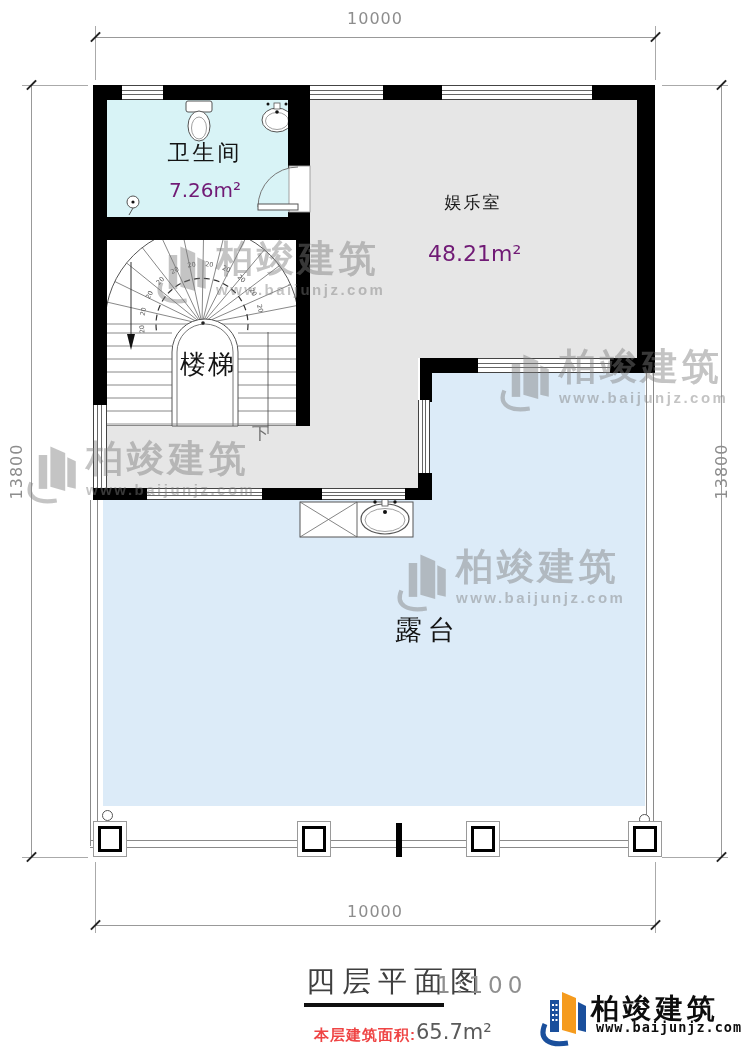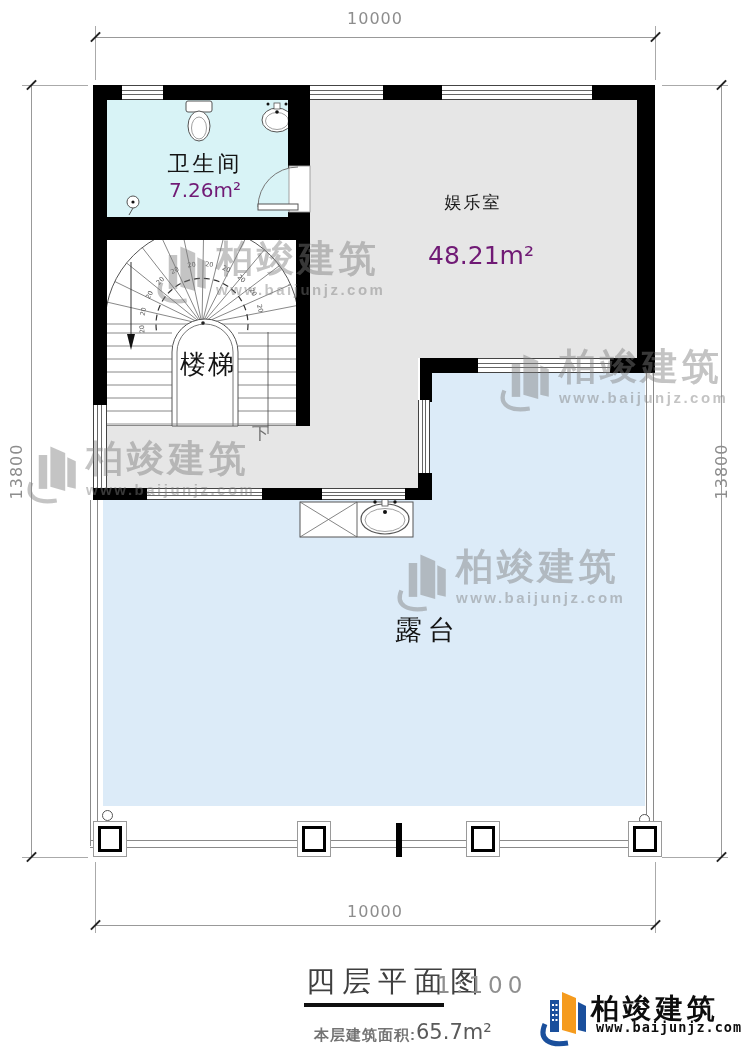--- a/index.html
+++ b/index.html
@@ -39,21 +39,21 @@
   .wm{position:absolute;display:flex;align-items:flex-start;gap:6px;z-index:8;
       color:rgba(125,125,125,0.45);pointer-events:none;}
   .wm .wm-texts{display:flex;flex-direction:column;}
   .wm .wm-brand{font-size:37px;font-weight:bold;letter-spacing:4px;line-height:1.05;}
   .wm .wm-url{font-size:15px;font-weight:bold;letter-spacing:2.5px;margin-top:2px;}
   
   .ft-title{position:absolute;font-size:29px;color:#3f3f3f;letter-spacing:7px;z-index:9;}
   .ft-underline{position:absolute;background:#101010;z-index:9;}
   .ft-scale{position:absolute;font-size:23px;color:#8f8f8f;letter-spacing:5px;z-index:9;
             font-family:"DejaVu Sans",sans-serif;}
-  .ft-arealabel{position:absolute;font-size:15px;color:#737373;font-weight:600;letter-spacing:1px;z-index:9;}
+  .ft-arealabel{position:absolute;font-size:15px;color:#ef4444;font-weight:600;letter-spacing:1px;z-index:9;}
   .ft-areaval{position:absolute;font-size:21px;color:#5a5a5a;z-index:9;font-family:"DejaVu Sans",sans-serif;}
   .logo-name{position:absolute;font-size:28px;font-weight:900;color:#0d0d0d;letter-spacing:4px;z-index:9;}
   .logo-url{position:absolute;font-size:13.5px;font-weight:bold;color:#0d0d0d;letter-spacing:1px;z-index:9;
             font-family:"DejaVu Sans Mono","DejaVu Sans",sans-serif;}
   svg{position:absolute;overflow:visible;}
 </style>
 </head>
 <body>
 
 <div id="canvas">
@@ -207,25 +207,25 @@
     <ellipse cx="385" cy="519" rx="24" ry="15" fill="#fff" stroke="#555" stroke-width="1.2"></ellipse>
     <ellipse cx="385" cy="520" rx="20" ry="11.5" fill="none" stroke="#888" stroke-width="0.8"></ellipse>
     <rect x="382" y="499" width="6" height="7" fill="#fff" stroke="#555" stroke-width="0.8"></rect>
     <g fill="#111">
         <circle cx="375" cy="502" r="1.7"></circle>
         <circle cx="395" cy="502" r="1.7"></circle>
         <circle cx="385" cy="512" r="2"></circle>
       </g>
   </svg>
 
-  <div class="room-label" style="left:155px;top:149px;width:100px;font-size:22px;letter-spacing:3px;">卫生间</div>
+  <div class="room-label" style="left:155px;top:138px;width:100px;font-size:22px;letter-spacing:3px;">卫生间</div>
   <div class="area-label" style="left:165px;top:178px;width:80px;font-size:20px;">7.26m²</div>
 
   <div class="room-label" style="left:438px;top:191px;width:70px;font-size:17px;letter-spacing:2px;">娱乐室</div>
-  <div class="area-label" style="left:428px;top:241px;width:90px;font-size:25px;">48.21m²</div>
+  <div class="area-label" style="left:428px;top:241px;width:90px;font-size:22px;">48.21m²</div>
 
   <div class="room-label" style="left:176px;top:347px;width:64px;font-size:26px;letter-spacing:2px;">楼梯</div>
 
   <div class="room-label" style="left:388px;top:612px;width:80px;font-size:27px;letter-spacing:6px;">露台</div>
 
   <div class="down-label" style="left:252px;top:422px;">下</div>
 
   <div class="dim-text" style="left:335px;top:9px;width:80px;">10000</div>
   <div class="dim-line" style="left:95px;top:37px;width:560px;height:1px;"></div>
   <div class="ext-line" style="left:95px;top:26px;width:1px;height:54px;"></div>

